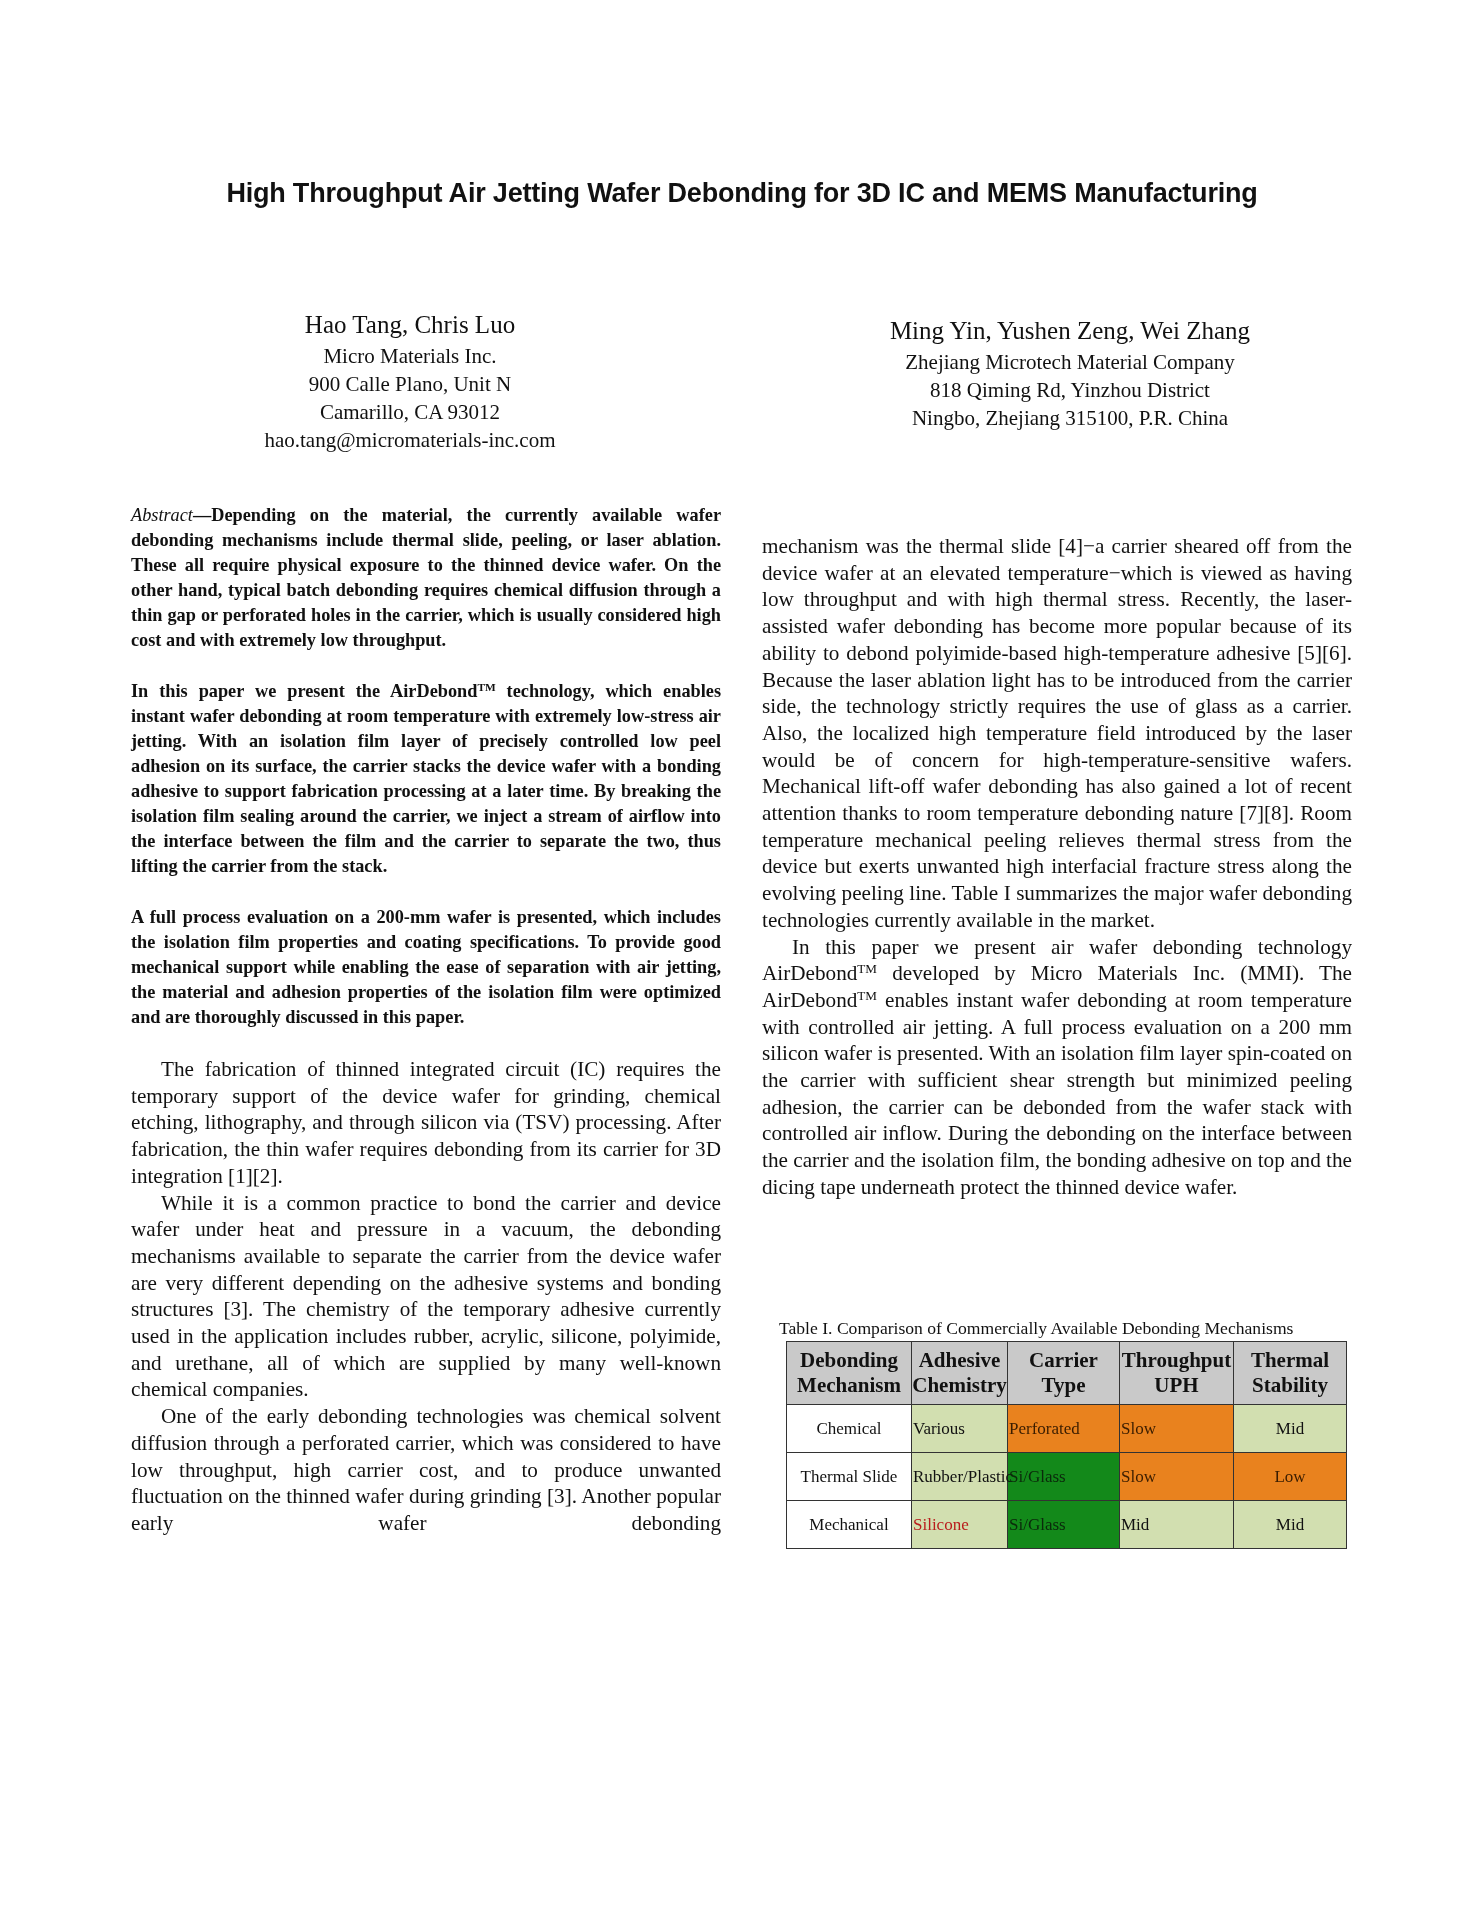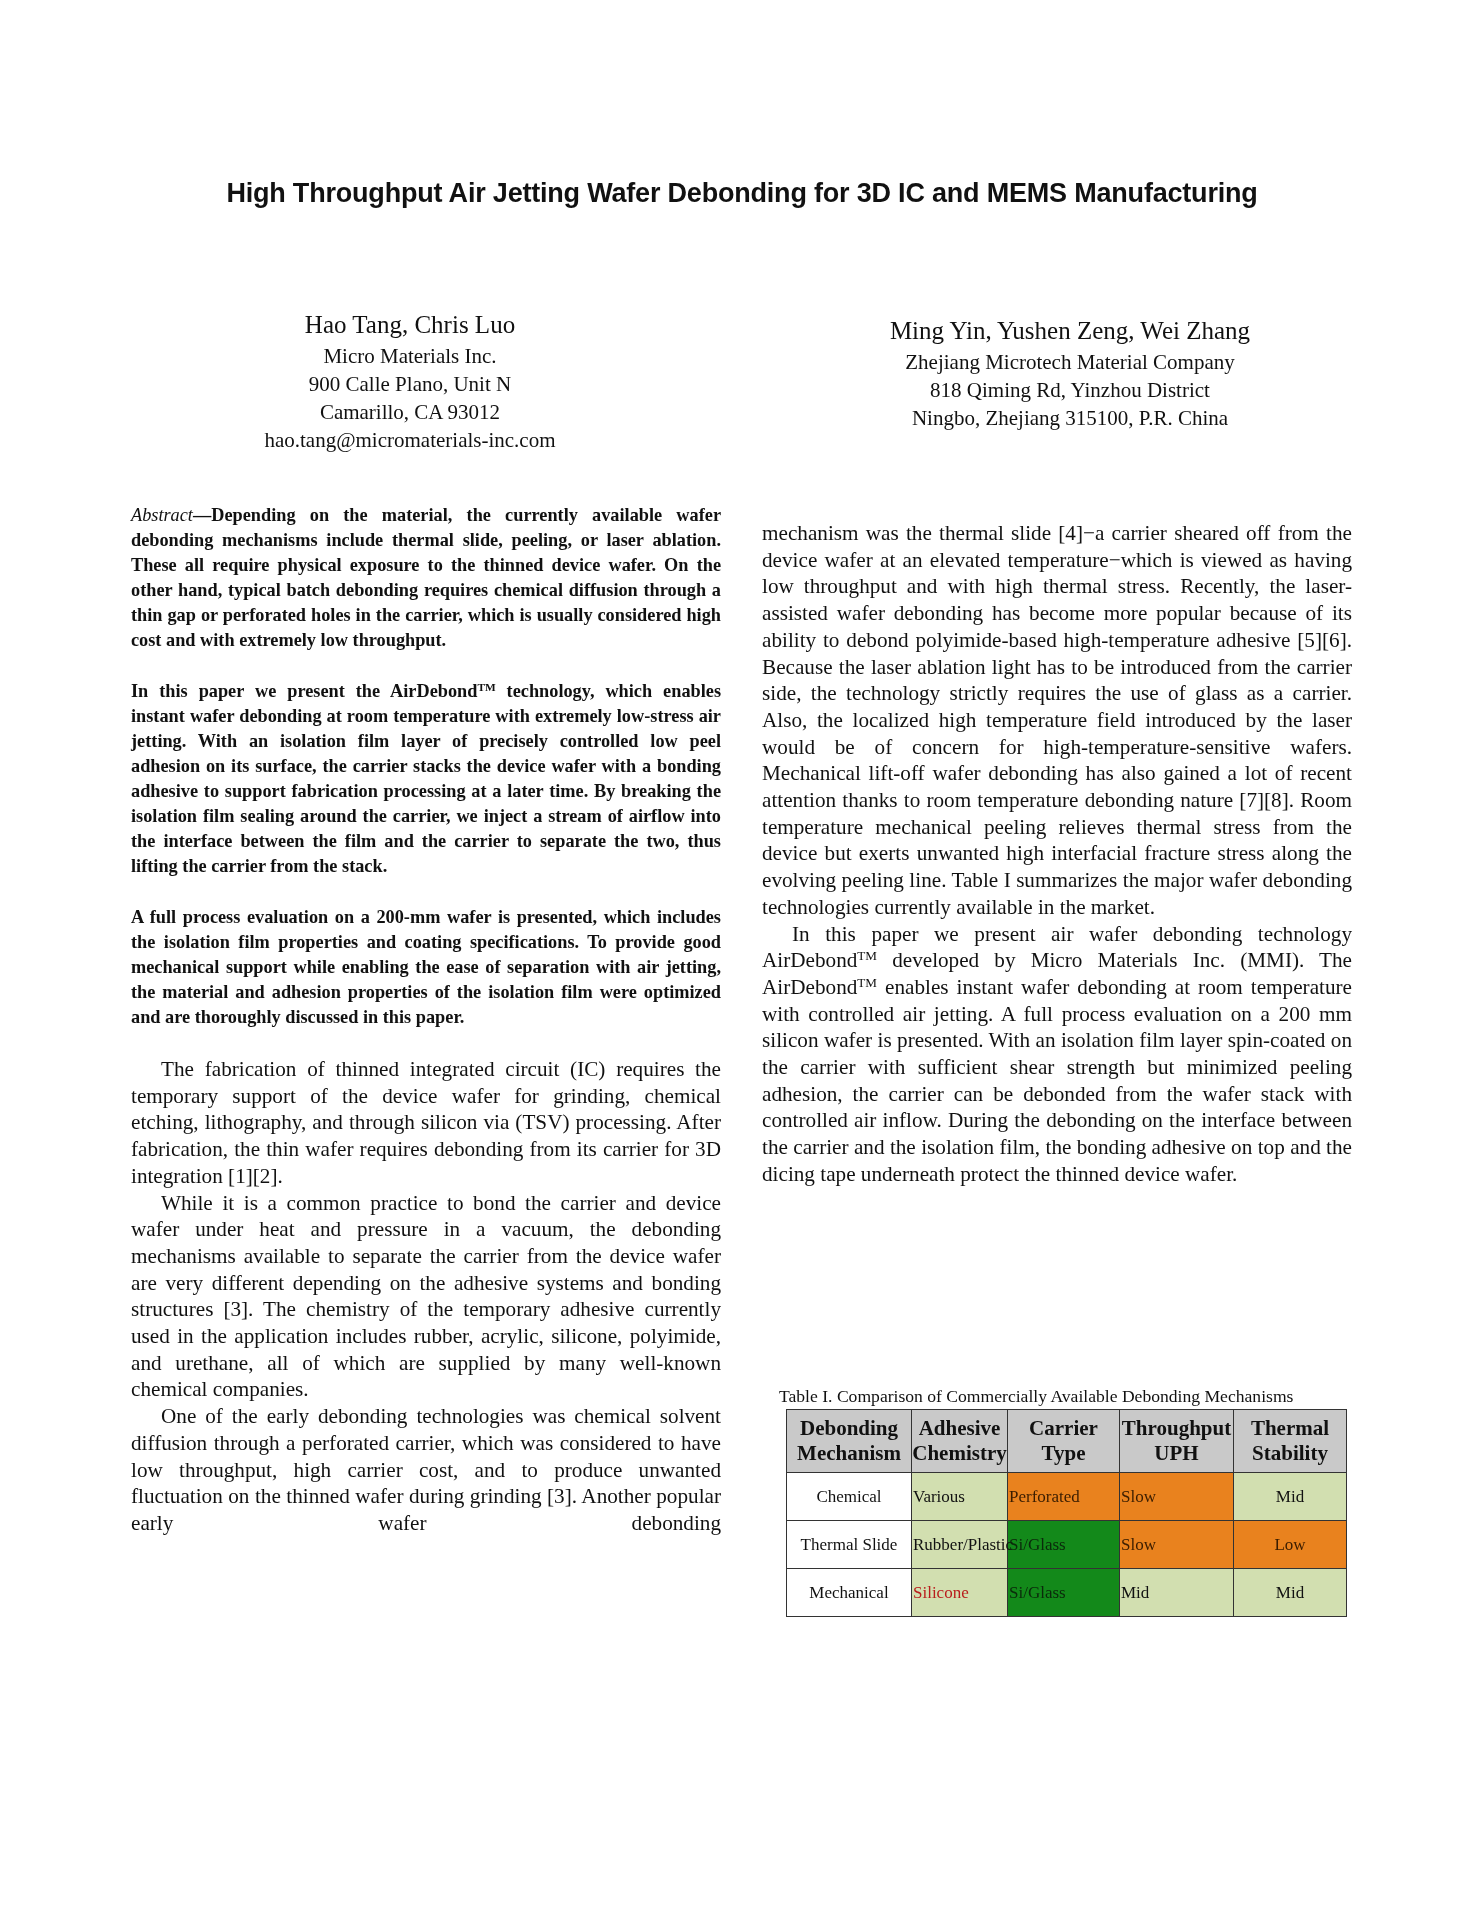--- a/index.html
+++ b/index.html
@@ -12,21 +12,21 @@
   .author-block {
     position: absolute; text-align: center; font-family: "Liberation Serif", serif; margin-top: 12px;
   }
   .author-block .names { font-size: 25px; line-height: 30px; margin-bottom: 2px; }
   .author-block .aff { font-size: 21px; line-height: 28px; }
   #auth-left { left: 230px; top: 298px; width: 360px; }
   #auth-right { left: 840px; top: 304px; width: 460px; }
 
   .col { position: absolute; width: 590px; font-family: "Liberation Serif", serif; }
   #col-left { left: 131px; top: 503px; }
-  #col-right { left: 762px; top: 520px; }
+  #col-right { left: 762px; top: 533px; }
 
   .abs p {
     margin: 0 0 26px 0; font-weight: bold; font-size: 18.3px; line-height: 25px;
     text-align: justify;
   }
   .abs p.kw { margin-bottom: 24px; }
   .abs i { font-style: italic; font-weight: normal; }
   sup { font-size: 0.62em; line-height: 0; vertical-align: 0.55em; }
 
   .section-head {
@@ -35,21 +35,21 @@
   .section-head .num { display: inline-block; margin-right: 34px; }
   .section-head .sc { font-size: 20px; }
   .section-head .sc small { font-size: 15.5px; }
 
   .body p {
     margin: 0; font-size: 21.2px; line-height: 26.7px; text-align: justify;
     text-indent: 30px;
   }
   .body p.noindent { text-indent: 0; }
 
-  .table-wrap { position: absolute; left: 786px; top: 1385px; width: 468px; }
+  .table-wrap { position: absolute; left: 786px; top: 1317px; width: 468px; }
   .table-caption {
     font-family: "Liberation Serif", serif; font-size: 17.6px; line-height: 22px;
     white-space: nowrap; margin-left: -7px; margin-bottom: 2px;
   }
   table.mech {
     border-collapse: collapse; width: 560px; table-layout: fixed;
     font-family: "Liberation Serif", serif;
   }
   table.mech th, table.mech td { border: 1.5px solid #333; padding: 0; }
   table.mech th {

